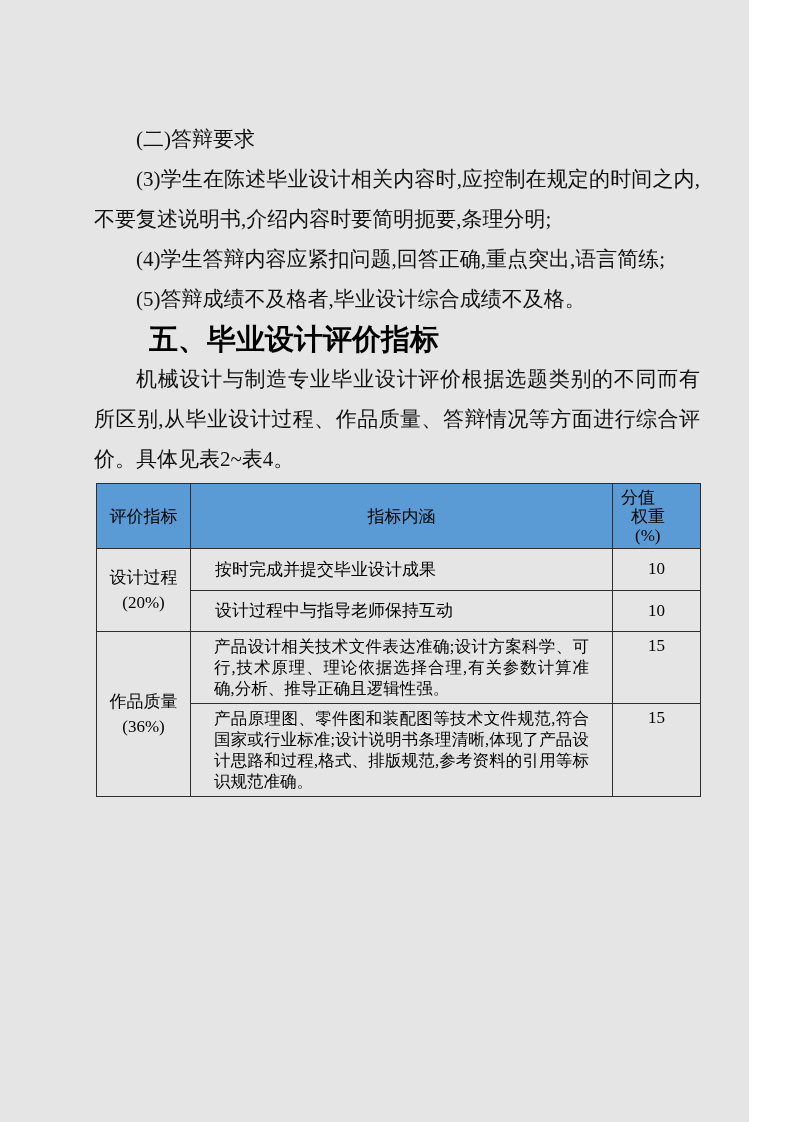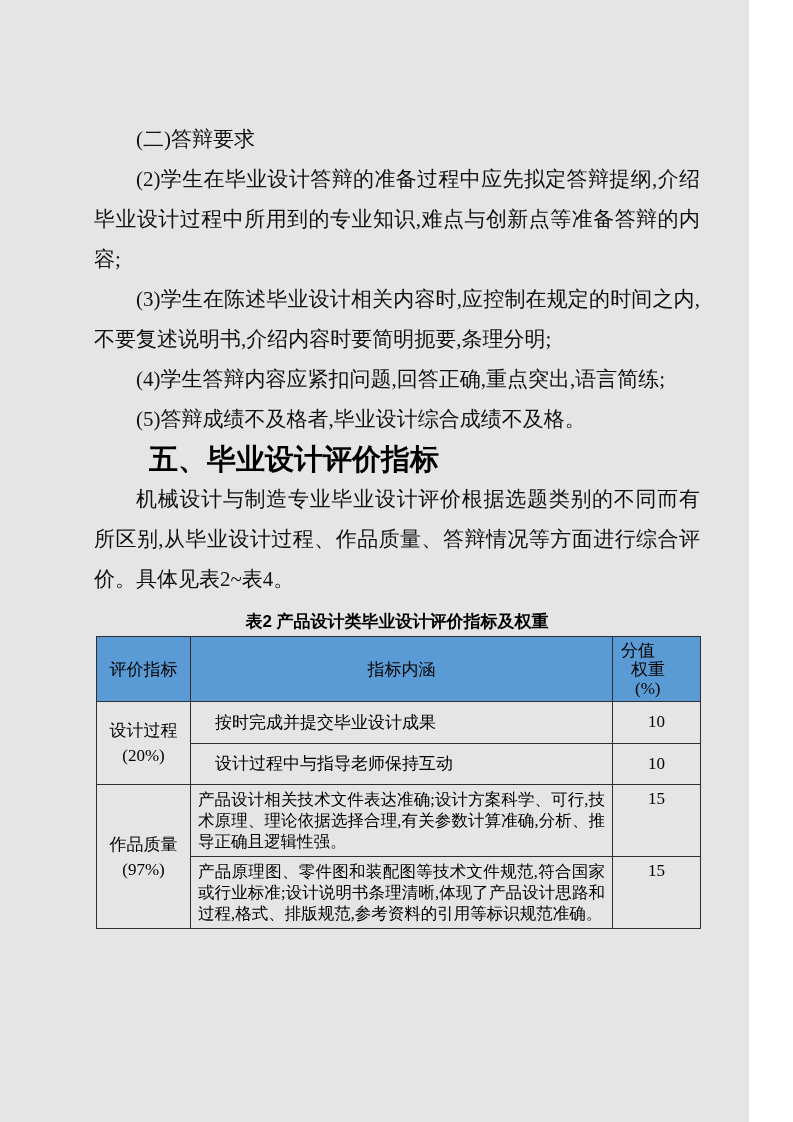--- a/index.html
+++ b/index.html
@@ -96,51 +96,49 @@
   td.content-cell {
     font-size: 17px;
     padding: 2px 24px;
     vertical-align: middle;
     text-align: left;
   }
   td.content-cell.single { height: 28px; }
   td.content-cell.multi {
     font-size: 16.5px;
     line-height: 21px;
-    padding: 4px 7px;
+    padding: 4px 23px;
     text-align: justify;
     vertical-align: top;
   }
   td.score-cell {
     text-align: center;
     font-size: 17px;
     vertical-align: middle;
   }
   td.score-cell.top {
     vertical-align: top;
     padding-top: 4px;
   }
 </style>
 </head>
 <body>
 
 <div class="page">
   <div class="content">
 
     <p class="body-para">(二)答辩要求</p>
-    <p class="body-para">(2)学生在毕业设计答辩的准备过程中应先拟定答辩提纲,介绍毕业设计过程中所用到的专业知识,难点与创新点等准备答辩的内容;</p>
     <p class="body-para">(3)学生在陈述毕业设计相关内容时,应控制在规定的时间之内,不要复述说明书,介绍内容时要简明扼要,条理分明;</p>
     <p class="body-para">(4)学生答辩内容应紧扣问题,回答正确,重点突出,语言简练;</p>
     <p class="body-para">(5)答辩成绩不及格者,毕业设计综合成绩不及格。</p>
 
     <h2 class="section-heading">五、毕业设计评价指标</h2>
 
     <p class="body-para">机械设计与制造专业毕业设计评价根据选题类别的不同而有所区别,从毕业设计过程、作品质量、答辩情况等方面进行综合评价。具体见表2~表4。</p>
 
-    <div class="table-title">表2 产品设计类毕业设计评价指标及权重</div>
 
     <table class="eval-table">
       <colgroup>
         <col class="col-indicator">
         <col class="col-content">
         <col class="col-score">
       </colgroup>
       <thead>
         <tr>
           <th>评价指标</th>
@@ -161,21 +159,21 @@
           <td class="content-cell single">按时完成并提交毕业设计成果</td>
           <td class="score-cell">10</td>
         </tr>
         <tr>
           <td class="content-cell single">设计过程中与指导老师保持互动</td>
           <td class="score-cell">10</td>
         </tr>
         <tr>
           <td class="indicator-cell" rowspan="2">
             <div>作品质量</div>
-            <div>(97%)</div>
+            <div>(36%)</div>
           </td>
           <td class="content-cell multi">产品设计相关技术文件表达准确;设计方案科学、可行,技术原理、理论依据选择合理,有关参数计算准确,分析、推导正确且逻辑性强。</td>
           <td class="score-cell top">15</td>
         </tr>
         <tr>
           <td class="content-cell multi">产品原理图、零件图和装配图等技术文件规范,符合国家或行业标准;设计说明书条理清晰,体现了产品设计思路和过程,格式、排版规范,参考资料的引用等标识规范准确。</td>
           <td class="score-cell top">15</td>
         </tr>
       </tbody>
     </table>

